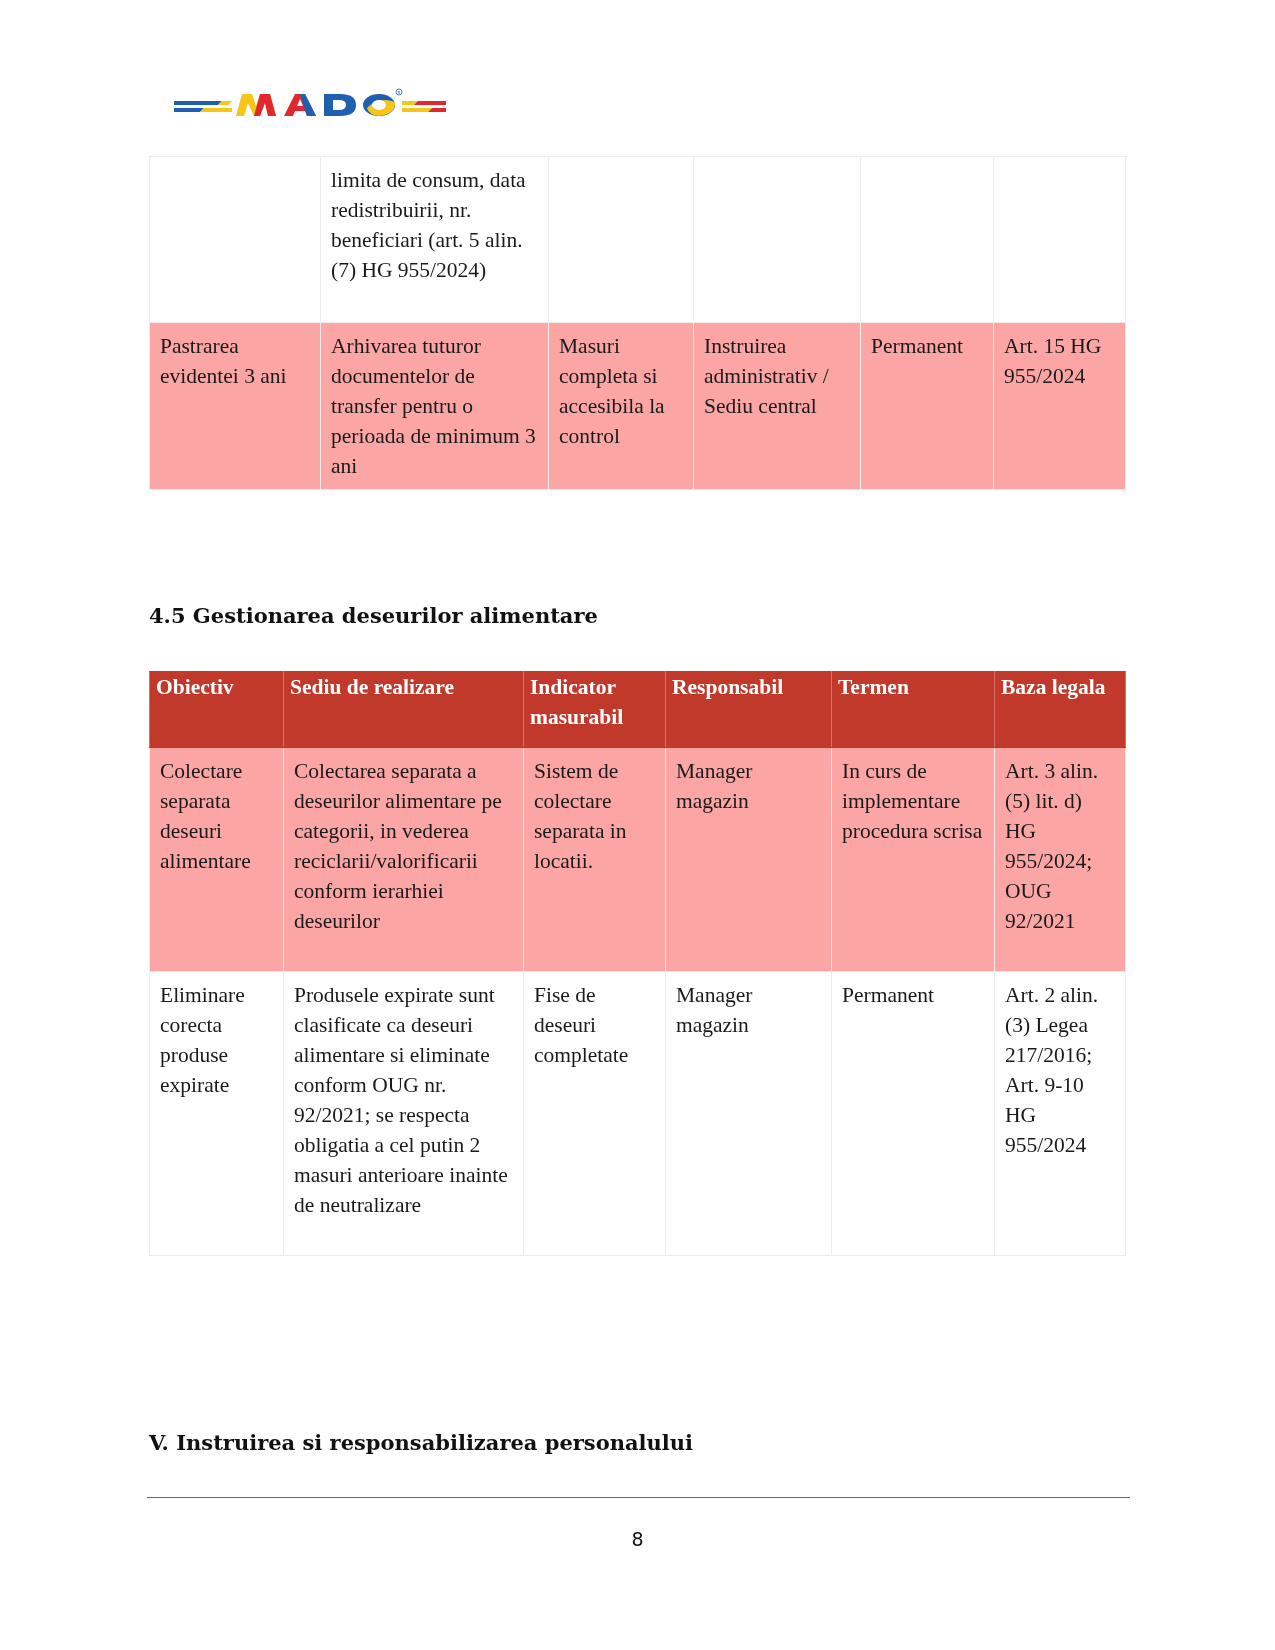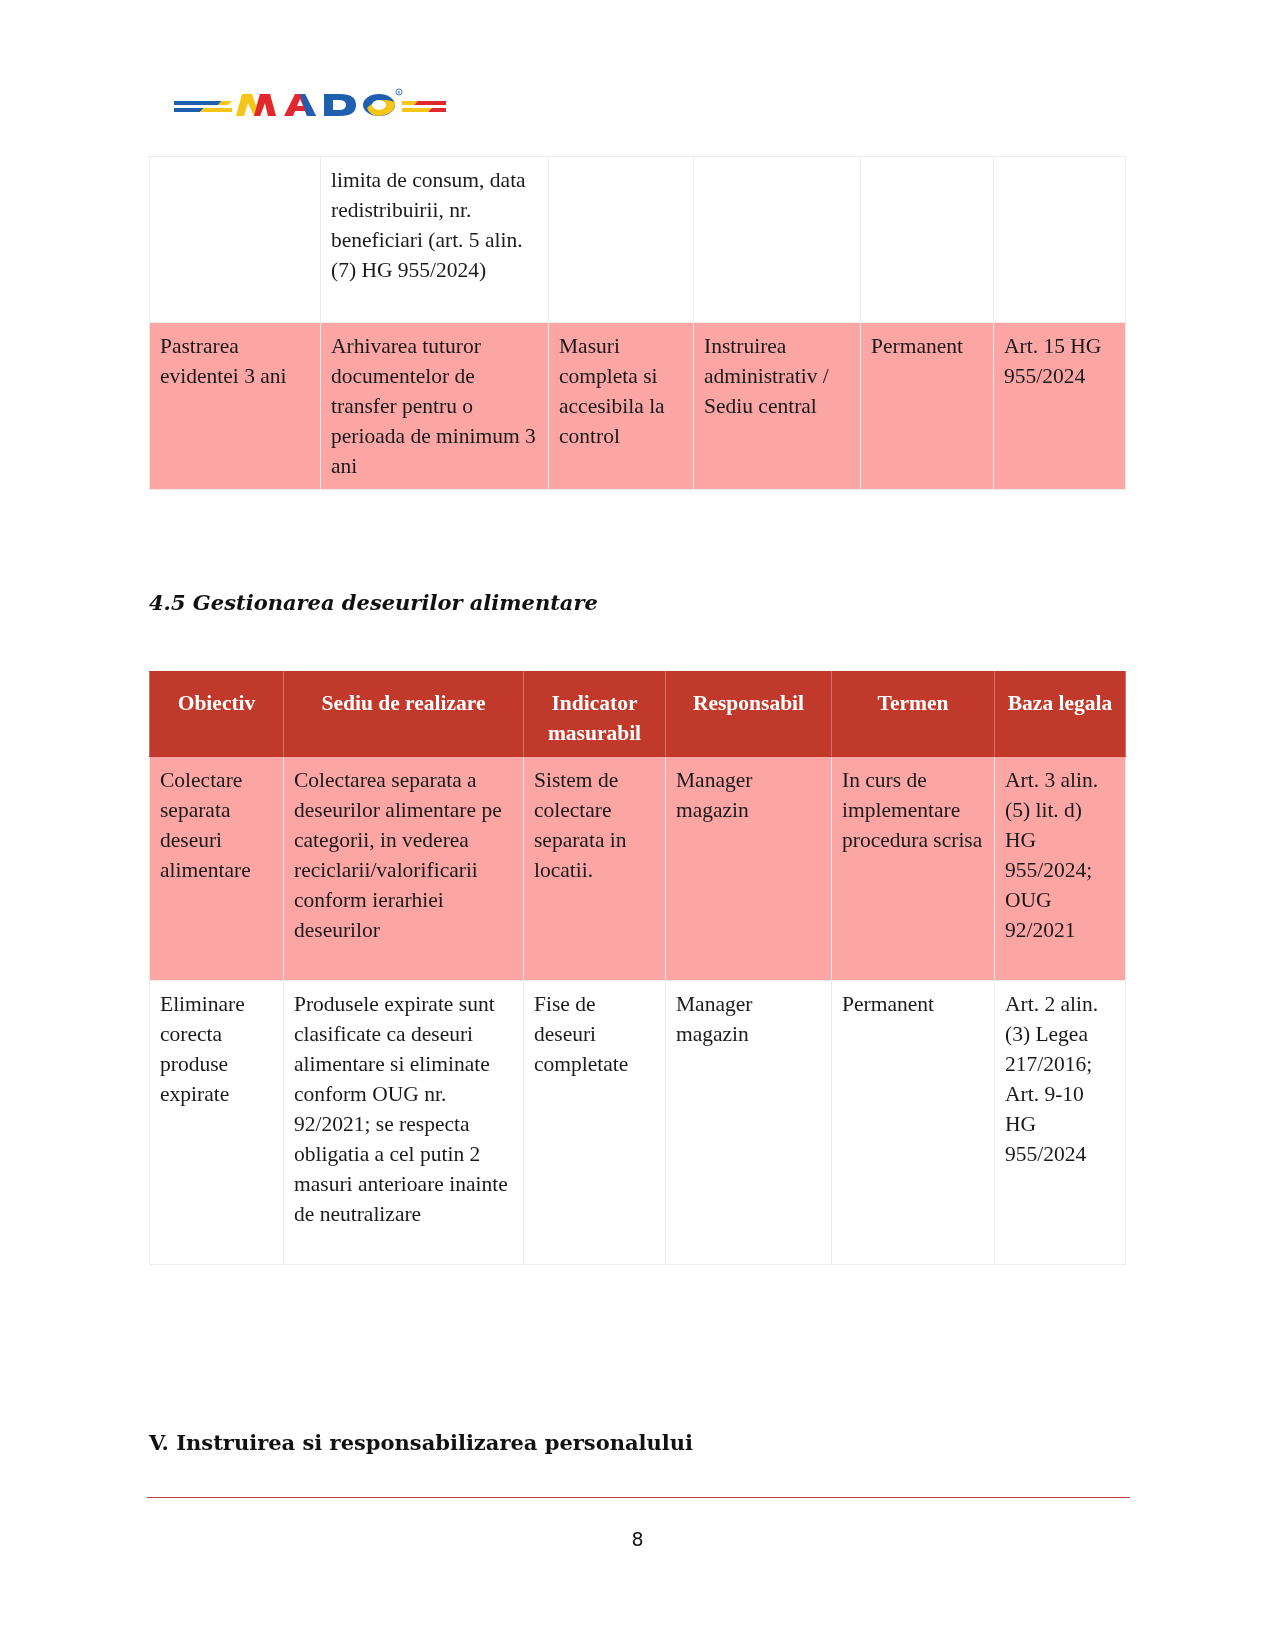--- a/index.html
+++ b/index.html
@@ -16,24 +16,24 @@
     font-family: "Liberation Serif", "DejaVu Serif", serif;
     font-size: 21.5px; line-height: 30px;
   }
   .doc-table td, .doc-table th {
     vertical-align: top; padding: 8px 10px 8px 10px;
     border: 1px solid #f1eaea; text-align: left;
   }
   .doc-table .pink td { background: #fca5a5; margin-top: 12px; }
   .doc-table .white td { background: #ffffff; }
   .doc-table th {
-    background: #c0392b; color: #ffffff; font-weight: bold; text-align: center;
+    background: #c0392b; color: #ffffff; font-weight: bold; text-align: left;
     border-left: 1px solid #d9716a; border-right: 1px solid #d9716a;
     border-top: 1px solid #c0392b; border-bottom: 1px solid #c0392b;
-    padding: 16px 6px 8px 6px;
+    padding: 0 6px 8px 6px;
   }
   .section-heading {
     position: absolute; left: 149px; margin: 0;
     font-family: "DejaVu Serif", "Liberation Serif", serif;
     font-weight: bold; font-size: 21px; color: #111;
   }
   .footer-line {
     position: absolute; left: 147px; top: 1497px; width: 983px; height: 0;
     border-top: 1.5px solid #b5473c;
   }
@@ -98,21 +98,21 @@
       <td>Pastrarea evidentei 3 ani</td>
       <td>Arhivarea tuturor documentelor de transfer pentru o perioada de minimum 3 ani</td>
       <td>Masuri completa si accesibila la control</td>
       <td>Instruirea administrativ / Sediu central</td>
       <td>Permanent</td>
       <td>Art. 15 HG 955/2024</td>
     </tr>
   </tbody>
 </table>
 
-<h2 class="section-heading" style="top:590px;font-style:italic;">4.5 Gestionarea deseurilor alimentare</h2>
+<h2 class="section-heading" style="top:603px;">4.5 Gestionarea deseurilor alimentare</h2>
 
 <table class="doc-table" style="left:149px; top:671px; width:976px;">
   <colgroup>
     <col style="width:134px">
       <col style="width:240px">
       <col style="width:142px">
     <col style="width:166px">
       <col style="width:163px">
       <col style="width:131px">
   </colgroup>

